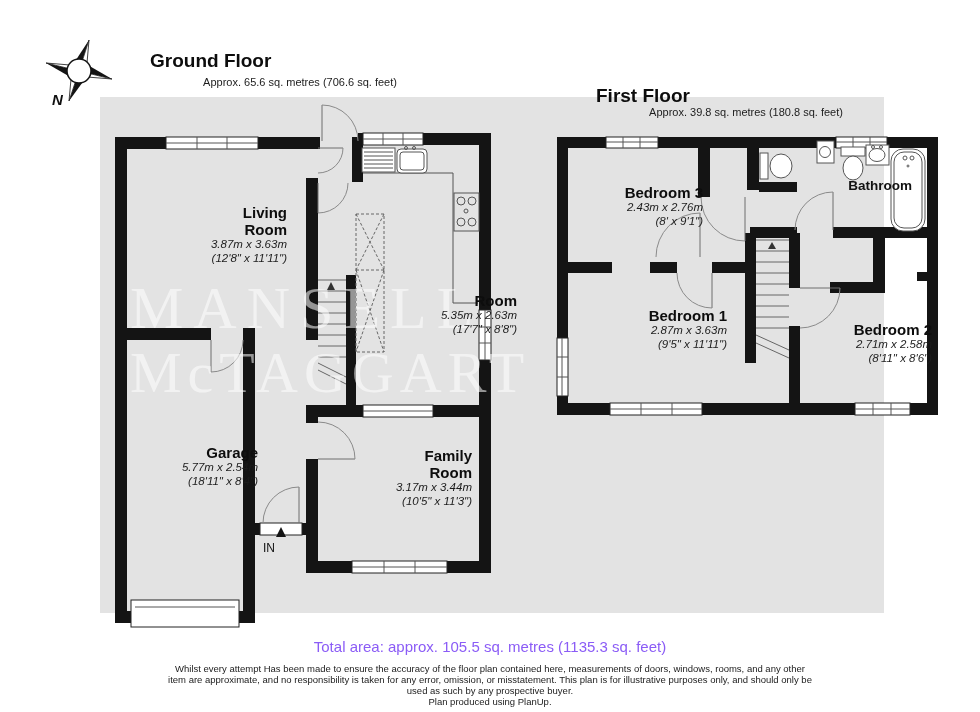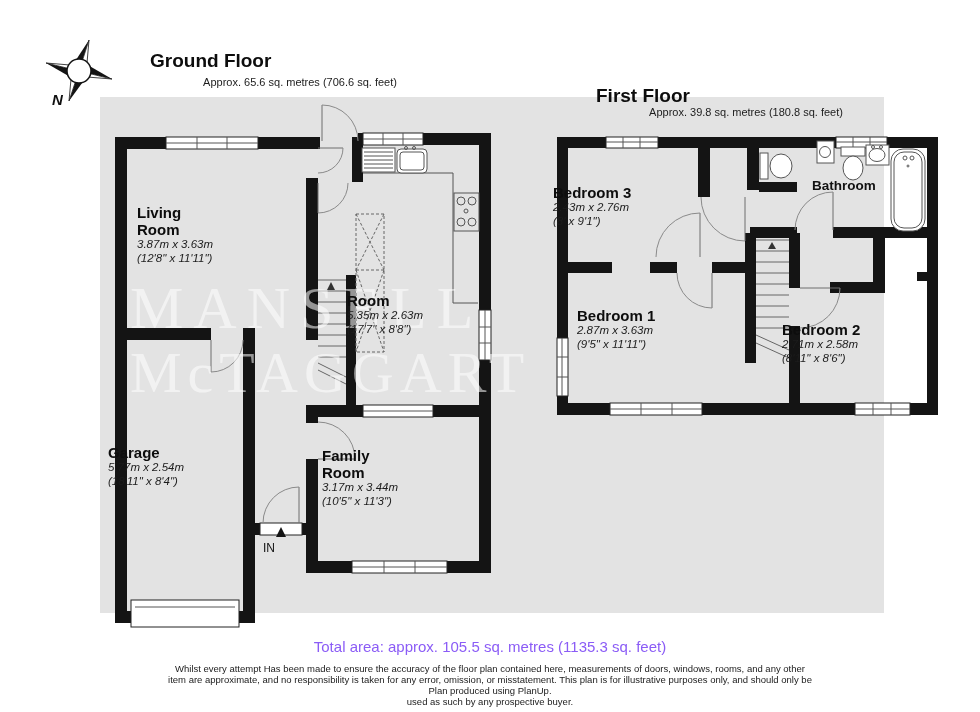--- a/index.html
+++ b/index.html
@@ -7,21 +7,21 @@
              font-family:"Liberation Sans", sans-serif;color:#111;}
   #plan-svg{position:absolute;left:0;top:0;z-index:1;}
   .wall{fill:#141414;}
   .win{fill:#ffffff;stroke:#222;stroke-width:1;}
   .thin{stroke:#555;stroke-width:1;fill:none;}
   .arc{stroke:#8a8a8a;stroke-width:1;fill:none;}
   .leaf{stroke:#6f6f6f;stroke-width:1;fill:none;}
   .fix{stroke:#555;stroke-width:1;fill:#ffffff;}
   .dash{stroke:#666;stroke-width:1;fill:none;stroke-dasharray:3 2;}
   .tread{stroke:#666;stroke-width:1;fill:none;}
-  .lbl{position:absolute;text-align:left;z-index:30;}
+  .lbl{position:absolute;text-align:right;z-index:30;}
   .rn{font-weight:bold;font-size:15px;line-height:17px;color:#0d0d0d;}
   .rd{font-size:11.5px;line-height:13.5px;color:#1c1c1c;font-style:italic;}
   .floor-title{position:absolute;text-align:left;font-weight:bold;font-size:19px;z-index:30;color:#0d0d0d;}
   .floor-area{position:absolute;text-align:center;font-size:11px;z-index:30;color:#1c1c1c;}
   #watermark{position:absolute;left:130px;top:275px;width:680px;text-align:left;z-index:20;
              font-family:"Liberation Serif", serif;color:rgba(255,255,255,0.55);pointer-events:none;}
   #watermark .wm1{font-size:60px;line-height:66px;letter-spacing:10px;}
   #watermark .wm2{font-size:58px;line-height:64px;letter-spacing:6px;}
   #in-label{position:absolute;left:263px;top:541px;width:36px;text-align:left;
             font-size:12px;font-weight:normal;z-index:30;}
@@ -370,18 +370,18 @@
   </div>
 
   <div id="in-label">IN</div>
   <div id="north-label">N</div>
 
   <div id="footer">
     <div id="total-area">Total area: approx. 105.5 sq. metres (1135.3 sq. feet)</div>
     <div id="disclaimer">
       <div class="disc">Whilst every attempt Has been made to ensure the accuracy of the floor plan contained here, measurements of doors, windows, rooms, and any other</div>
       <div class="disc">item are approximate, and no responsibility is taken for any error, omission, or misstatement. This plan is for illustrative purposes only, and should only be</div>
+      <div class="disc">used as such by any prospective buyer.</div>
       <div class="disc">Plan produced using PlanUp.</div>
-      <div class="disc">used as such by any prospective buyer.</div>
     </div>
   </div>
 
 </div>
 
 </body></html>

